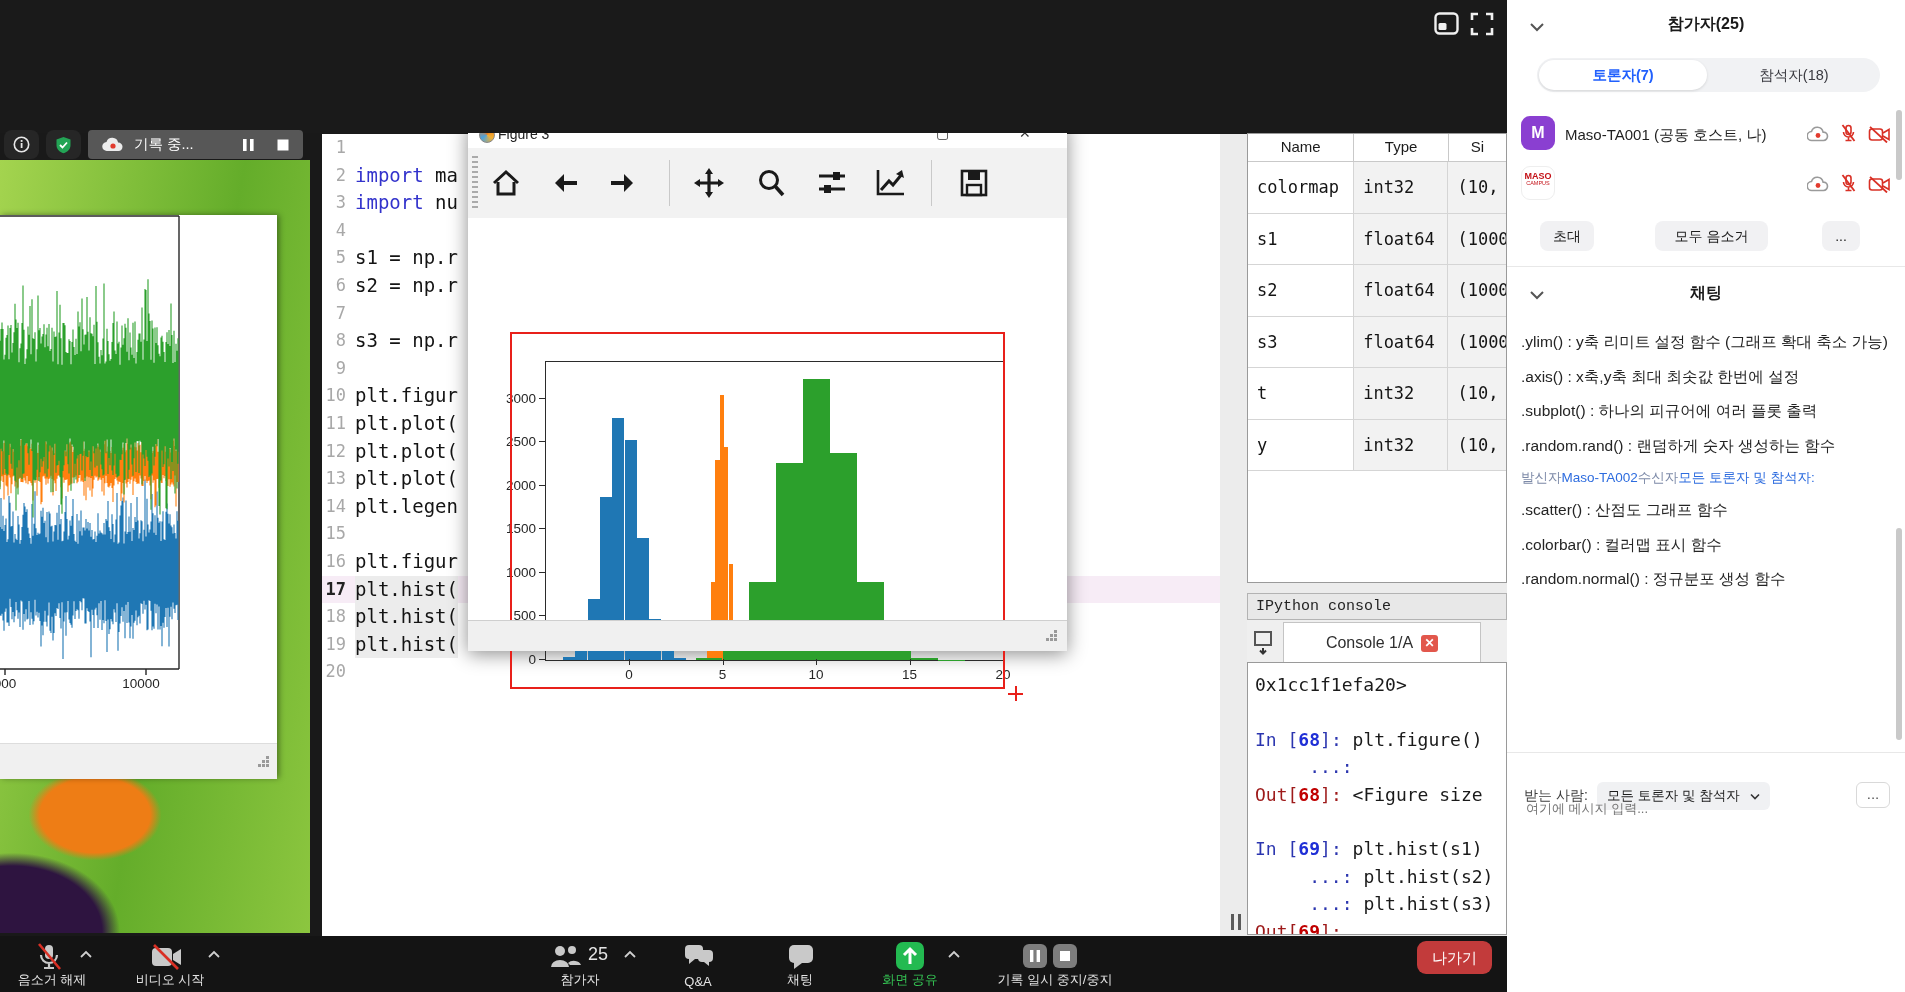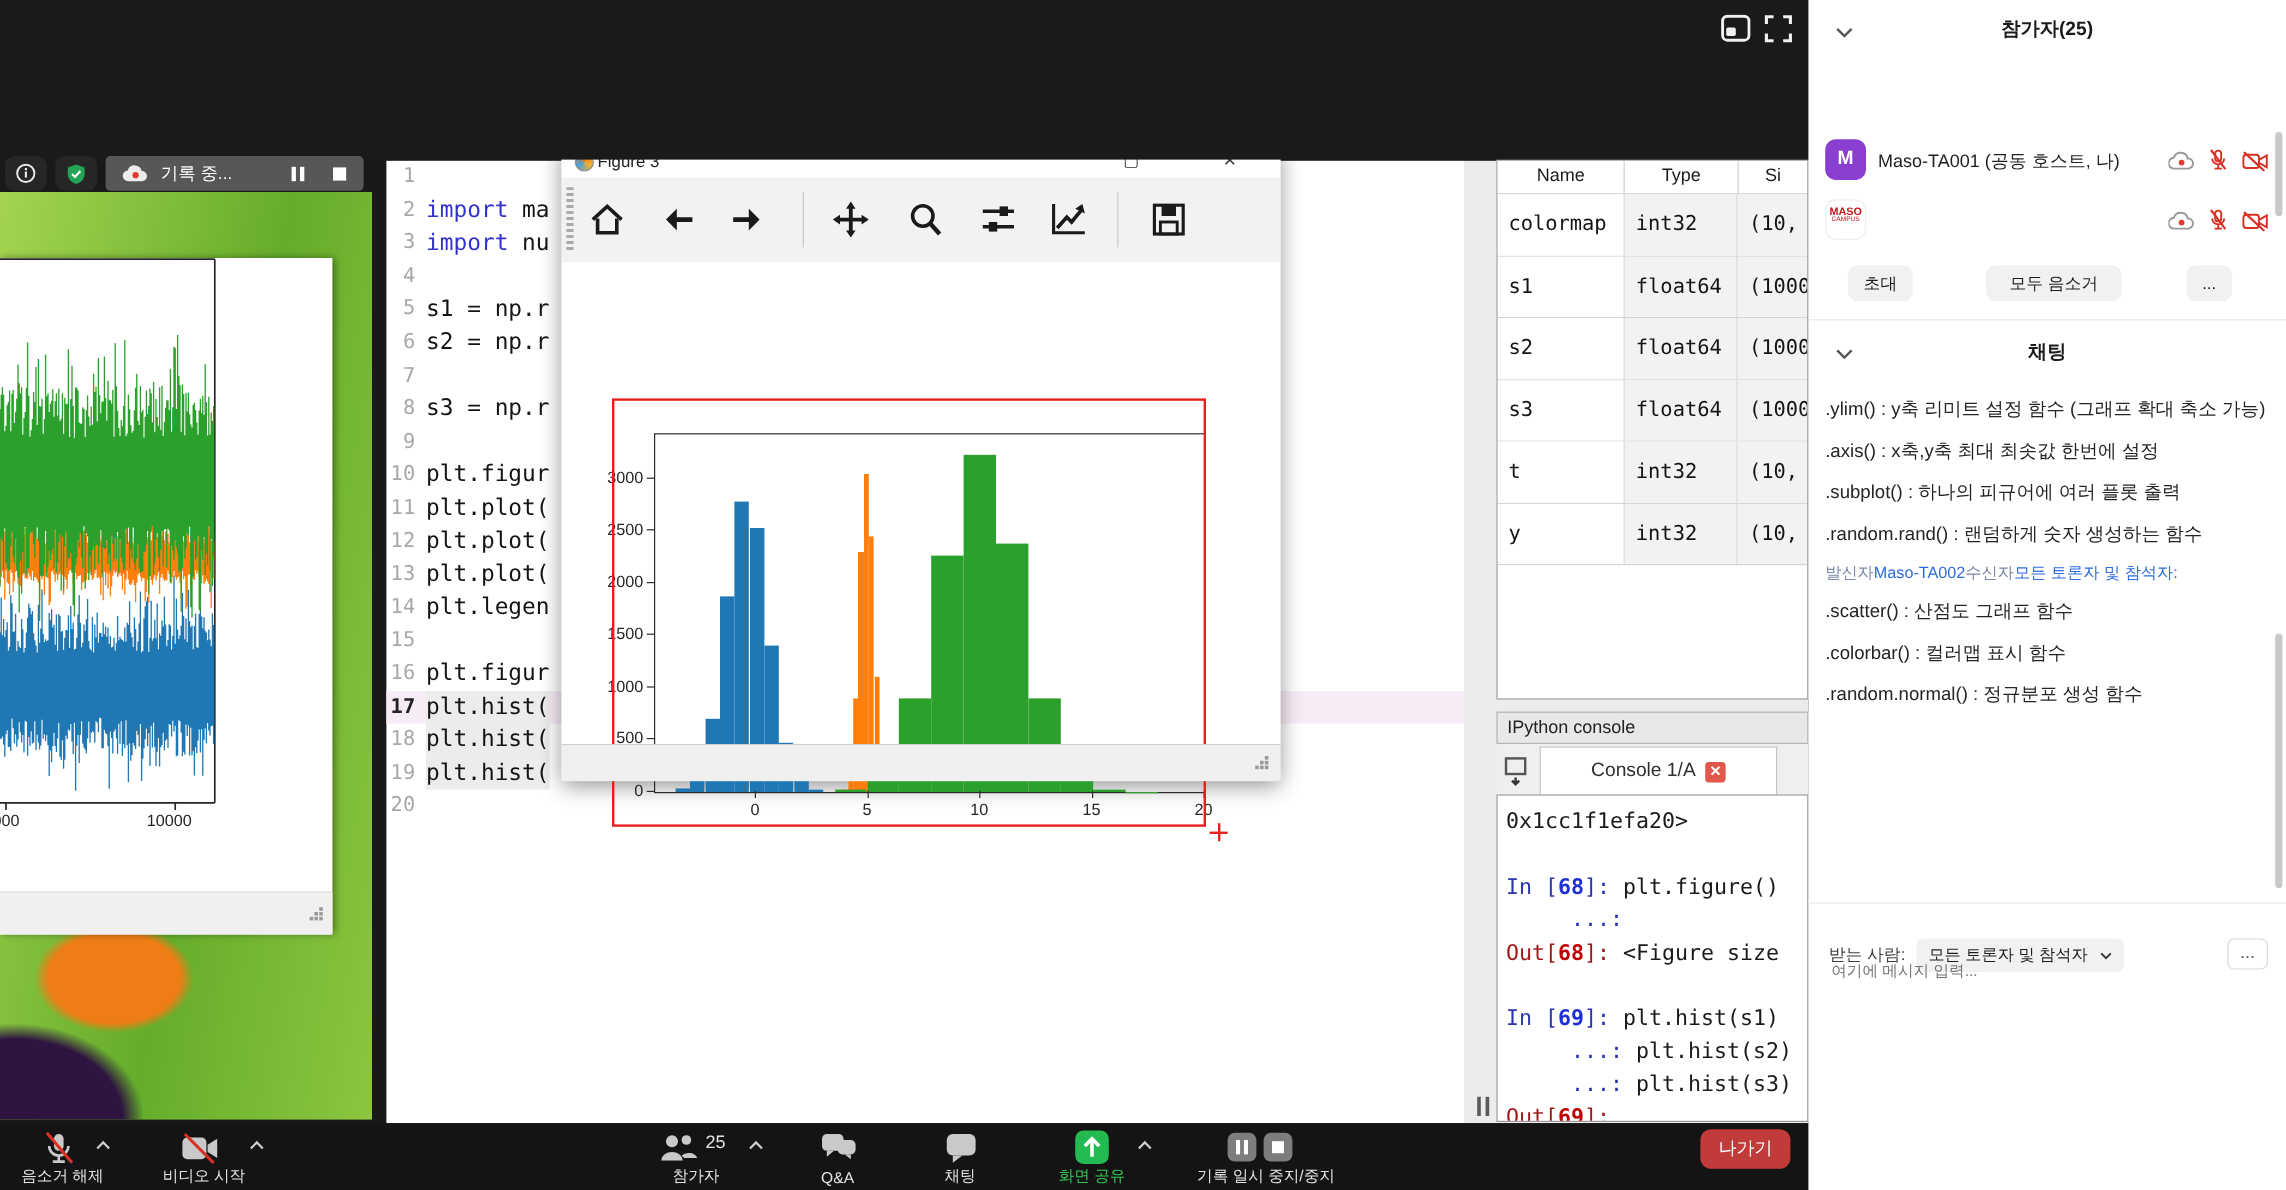--- a/index.html
+++ b/index.html
@@ -41,21 +41,21 @@
   #var-pane{left:1247px;top:133px;width:260px;height:450px;background:#fff;border:1px solid #9a9a9a;box-sizing:border-box;z-index:6;overflow:hidden;}
   .vx-head{display:flex;height:27px;border-bottom:1px solid #c9c9c9;background:#fff;}
   .vx-head div{font-size:15px;color:#1b1b1b;text-align:center;line-height:26px;}
   .vx-row{display:flex;height:50.5px;border-bottom:1px solid #d5d5d5;}
   .vx-cell{font-family:"DejaVu Sans Mono",monospace;font-size:17px;color:#141414;display:flex;align-items:center;padding-left:9px;box-sizing:border-box;border-right:1px solid #d5d5d5;white-space:pre;overflow:hidden;}
   .c-name{width:107px;background:#fff;}
   .c-type{width:95px;background:#f2f2f2;}
   .c-size{width:58px;background:#f2f2f2;border-right:none;}
   
   #console-head{left:1247px;top:593px;width:260px;height:27px;background:#e8e8e8;border:1px solid #b3b3b3;box-sizing:border-box;z-index:6;
-    font-size:15px;color:#232323;line-height:25px;padding-left:8px;}
+    font-size:15px;color:#232323;line-height:25px;padding-left:8px;font-family:Liberation Mono, monospace;}
   #console-tabs{left:1247px;top:620px;width:260px;height:42px;background:#efefef;z-index:6;}
   #console-tab{position:absolute;left:36px;top:2px;width:196px;height:40px;background:#fff;border:1px solid #c4c4c4;border-bottom:none;display:flex;align-items:center;justify-content:center;gap:8px;}
   #console-tab span{font-size:16px;color:#2e2e2e;}
   #tab-close{width:17px;height:17px;border-radius:3px;background:#e2574c;color:#fff;font-size:12px;line-height:17px;text-align:center;font-weight:bold;}
   #console-body{left:1247px;top:662px;width:260px;height:273px;background:#fff;border:1px solid #9a9a9a;box-sizing:border-box;z-index:6;overflow:hidden;padding:8px 0 0 7px;}
   .con-line{font-family:"DejaVu Sans Mono",monospace;font-size:18px;line-height:27.4px;white-space:pre;}
   .cs-t{color:#1a1a1a;} .cs-in{color:#2b35af;} .cs-inb{color:#1f2fd6;font-weight:bold;}
   .cs-out{color:#9e1a1a;} .cs-outb{color:#c00000;font-weight:bold;}
   
   #fig-window{left:468px;top:122px;width:599px;height:528px;background:#fff;z-index:40;box-shadow:0 4px 18px rgba(0,0,0,.45);}
@@ -80,21 +80,21 @@
   #zoom-cross::before,#zoom-cross::after{content:"";position:absolute;background:#e8201a;}
   #zoom-cross::before{left:7px;top:0;width:2px;height:15px;}
   #zoom-cross::after{left:0;top:7px;width:15px;height:2px;}
   #fig-status{left:0;top:498px;width:599px;height:30px;background:#f0f0f0;border-top:1px solid #cfcfcf;}
   
   #bottom-bar{left:0;top:936px;width:1507px;height:56px;background:#141414;z-index:70;}
   .bb-item{position:absolute;top:0;height:56px;text-align:center;}
   .bb-label{position:absolute;bottom:3px;width:100%;font-size:13px;color:#e3e3e3;white-space:nowrap;}
   .bb-label.green{color:#35c554;}
   .bb-caret{position:absolute;top:14px;}
-  .bb-count{position:absolute;top:8px;font-size:15px;color:#e3e3e3;}
+  .bb-count{position:absolute;top:8px;font-size:18px;color:#e3e3e3;}
   #leave-btn{position:absolute;left:1417px;top:5px;width:75px;height:33px;background:#c23b3b;border-radius:9px;color:#fff;
     font-size:15px;line-height:33px;text-align:center;}
   .rec-btn2{position:absolute;top:8px;width:24px;height:24px;border-radius:6px;background:#7d7d7d;}
   
   #sidebar{left:1507px;top:0;width:398px;height:992px;background:#fff;z-index:80;}
   .sb-title{position:absolute;width:100%;text-align:center;font-size:16px;font-weight:bold;color:#1a1a1a;}
   .sb-chev{position:absolute;left:22px;}
   #sb-tabs{position:absolute;left:30px;top:58px;width:343px;height:34px;background:#f1f2f4;border-radius:17px;}
   #sb-tab-active{position:absolute;left:2px;top:2px;width:168px;height:30px;background:#fff;border-radius:15px;
      box-shadow:0 1px 3px rgba(0,0,0,.12);color:#2160fd;font-weight:bold;font-size:14.5px;text-align:center;line-height:30px;}
@@ -490,20 +490,24 @@
       <div class="bb-label">기록 일시 중지/중지</div>
     </div>
     <div id="leave-btn">나가기</div>
   </div>
 
   <div class="abs" id="sidebar">
     <svg class="sb-chev" style="top:22px;" width="16" height="10" viewBox="0 0 16 10">
       <path d="M2 2 L8 8 L14 2" fill="none" stroke="#555" stroke-width="2"></path>
     </svg>
     <div class="sb-title" style="top:14px;">참가자(25)</div>
+    <div id="sb-tabs">
+      <div id="sb-tab-active">토론자(7)</div>
+      <div id="sb-tab-inactive">참석자(18)</div>
+    </div>
     <div id="participant-rows">
         <div class="p-row" style="top: 112px;">
           <div class="p-avatar letter">M</div>
           <div class="p-name">Maso-TA001 (공동 호스트, 나)</div>
           <div class="p-icons">
             <svg width="22" height="16" viewBox="0 0 22 16">
               <path d="M5 14.5 a4.5 4.5 0 0 1 -0.5 -9 a6 6 0 0 1 11.6 0.6 a4 4 0 0 1 0.4 8.4 Z" fill="none" stroke="#9a9a9a" stroke-width="1.6"></path>
               <circle cx="11" cy="9.5" r="2.4" fill="#e23b2e"></circle>
             </svg>
             <svg width="17" height="20" viewBox="0 0 17 20">

